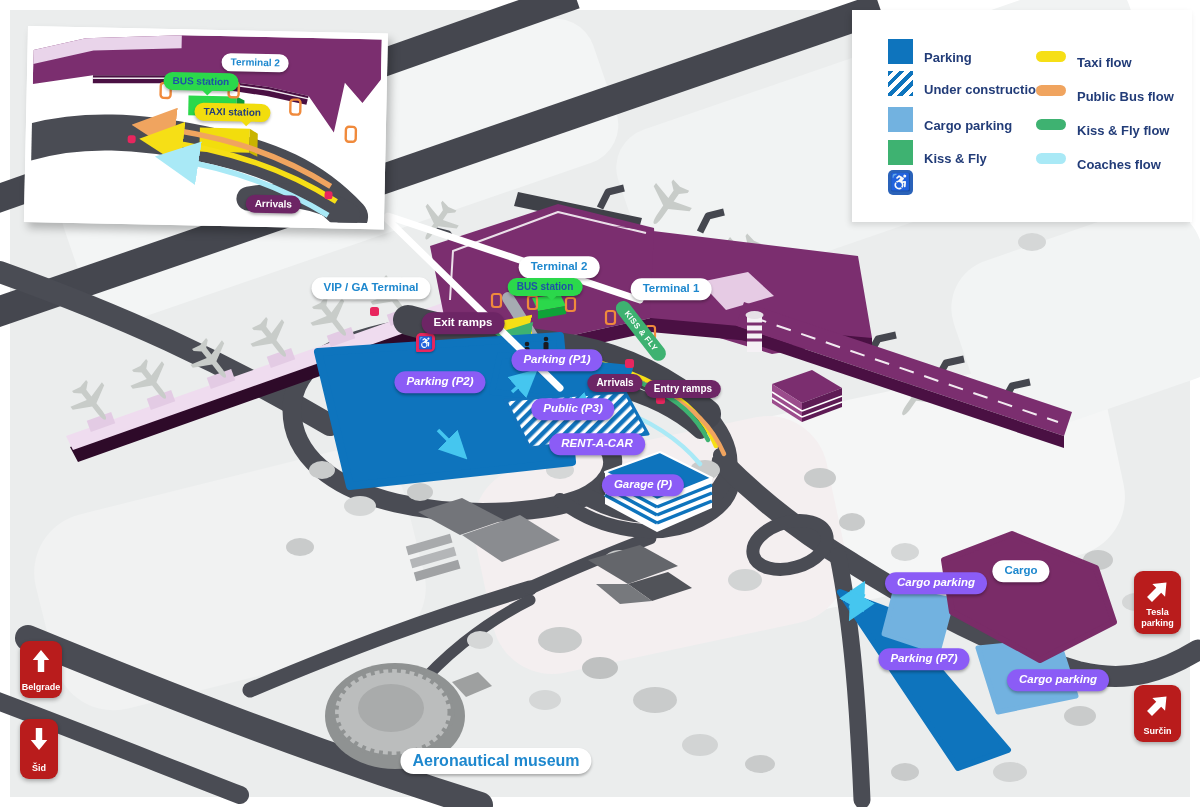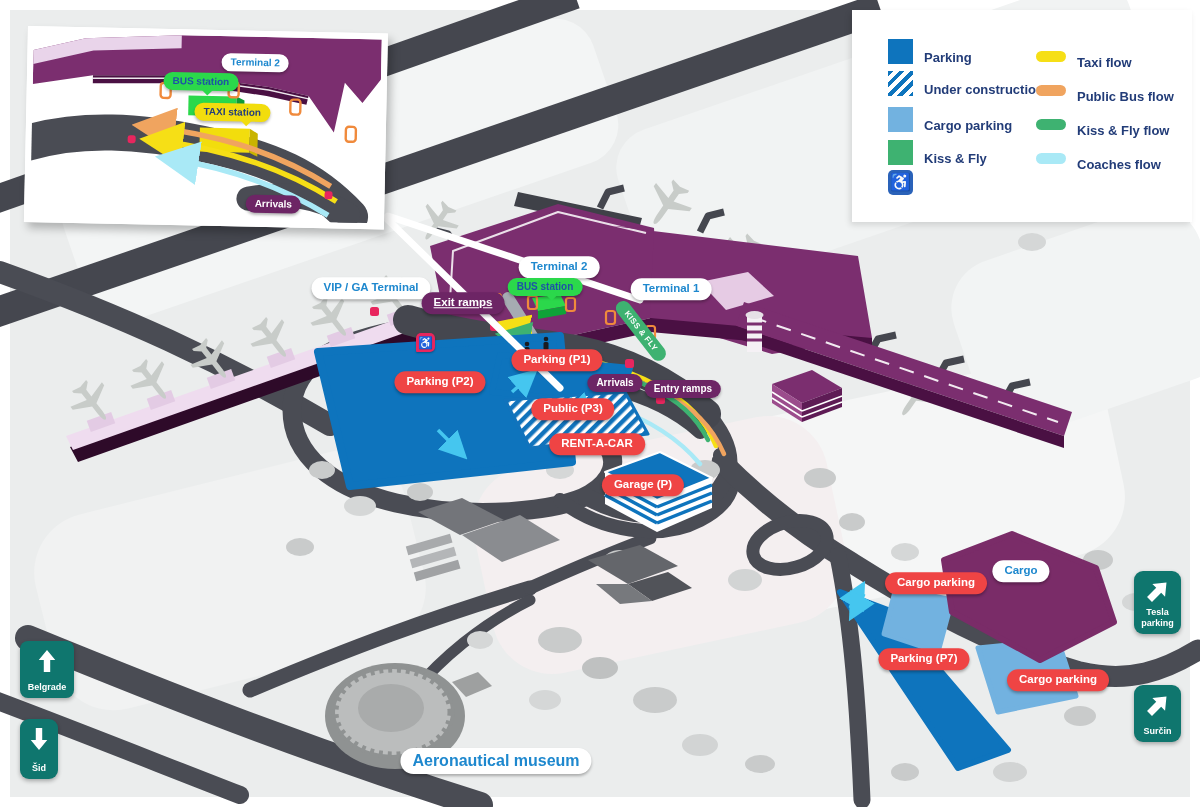--- a/index.html
+++ b/index.html
@@ -4,21 +4,21 @@
 <style>
   html,body{margin:0;padding:0;background:#fff;}
   body{font-family:"Liberation Sans",sans-serif;}
   #stage{position:relative;width:1200px;height:807px;background:#fff;overflow:hidden;}
   #mapbg{position:absolute;left:10px;top:10px;width:1180px;height:787px;background:#EBEDED;}
 
   
   .pill{position:absolute;transform:translate(-50%,-50%);white-space:nowrap;z-index:30;
         font-weight:700;font-size:11.5px;line-height:1;padding:5px 12px;border-radius:14px;}
   .pill.white{background:#fff;color:#1E88CE;box-shadow:0 2px 3px rgba(0,0,0,.28);}
-  .pill.crimson{background:#ef4444;color:#fff;box-shadow:0 2px 3px rgba(0,0,0,.30);}
+  .pill.crimson{background:#8b5cf6;color:#fff;box-shadow:0 2px 3px rgba(0,0,0,.30);font-style:italic;}
   .pill.purple{background:#6D2565;color:#fff;box-shadow:0 2px 3px rgba(0,0,0,.30);}
   .pill.green{background:#2BD84B;color:#1D53A6;box-shadow:0 2px 3px rgba(0,0,0,.28);}
   .pill.yellow{background:#F2DD0D;color:#233E7C;box-shadow:0 2px 3px rgba(0,0,0,.28);}
   .pill.sm{font-size:10px;padding:4px 9px;}
   .pill .tail{position:absolute;width:8px;height:8px;background:inherit;transform:rotate(45deg);}
 
   .kf-tag{position:absolute;transform:translate(-50%,-50%) rotate(52deg);z-index:25;
           background:#3EB271;color:#fff;font-weight:700;font-size:8px;padding:3px 12px;
           border-radius:10px;letter-spacing:.5px;white-space:nowrap;}
 
@@ -33,21 +33,21 @@
           z-index:40;box-shadow:-2px 3px 6px rgba(0,0,0,.12);}
   #legend .row{position:absolute;display:flex;align-items:center;gap:11px;}
   #legend .txt{color:#223C78;font-weight:700;font-size:13px;line-height:1.15;width:130px;margin-top:13px;}
   #legend .swatch{width:25px;height:25px;flex:0 0 25px;}
   #legend .swatch.hatched{background:repeating-linear-gradient(135deg,#0E74BD 0 4px,#fff 4px 8px);}
   #legend .swatch.prm{display:flex;align-items:center;justify-content:center;border-radius:5px;
                       color:#fff;font-size:17px;}
   #legend .fpill{width:30px;height:11px;border-radius:6px;flex:0 0 30px;}
 
   
-  .sign{position:absolute;background:#0f766e;border-radius:9px;color:#fff;z-index:35;
+  .sign{position:absolute;background:#b91c1c;border-radius:9px;color:#fff;z-index:35;
         display:flex;flex-direction:column;align-items:center;justify-content:space-between;
         padding:7px 3px 6px;box-sizing:border-box;text-align:center;
         font-weight:700;font-size:9px;line-height:1.15;box-shadow:0 2px 4px rgba(0,0,0,.3);}
   .sign svg{display:block;}
 
   .prm-pin{position:absolute;left:416px;top:333px;width:19px;height:19px;background:#E8265E;
            border-radius:5px 5px 5px 1px;z-index:26;display:flex;align-items:center;
            justify-content:center;color:#fff;font-size:12px;box-shadow:0 1px 2px rgba(0,0,0,.3);}
 </style>
 </head>
@@ -389,41 +389,41 @@
       <span class="fpill" style="background-color: rgb(62, 178, 113);"></span>
       <span class="txt">Kiss &amp; Fly flow</span>
     </div>
     <div class="row" style="left:184px;top:135px;">
       <span class="fpill" style="background-color: rgb(169, 233, 246);"></span>
       <span class="txt">Coaches flow</span>
     </div>
   </div>
 
   <div class="pill white" style="left:371px;top:288px;">VIP / GA Terminal</div>
-  <div class="pill purple" style="left:463px;top:303px;text-decoration:underline;">Exit ramps</div>
+  <div class="pill purple" style="left:463px;top:323px;">Exit ramps</div>
   <div class="pill white" style="left:559px;top:267px;">Terminal 2</div>
   <div class="pill green sm" style="left:545px;top:287px;">BUS station<span class="tail" style="left:40px;bottom:-3px;"></span></div>
   <div class="pill white" style="left:671px;top:289px;">Terminal 1</div>
   <div class="pill crimson" style="left:557px;top:360px;">Parking (P1)</div>
   <div class="pill purple sm" style="left:615px;top:383px;">Arrivals</div>
   <div class="pill purple sm" style="left:683px;top:389px;">Entry ramps</div>
   <div class="pill crimson" style="left:440px;top:382px;">Parking (P2)</div>
   <div class="pill crimson" style="left:573px;top:409px;">Public (P3)</div>
   <div class="pill crimson" style="left:597px;top:444px;">RENT-A-CAR</div>
   <div class="pill crimson" style="left:643px;top:485px;">Garage (P)</div>
   <div class="kf-tag" style="left:641px;top:331px;">KISS &amp; FLY</div>
   <div class="pill crimson" style="left:936px;top:583px;">Cargo parking</div>
   <div class="pill white" style="left:1021px;top:571px;">Cargo</div>
   <div class="pill crimson" style="left:924px;top:659px;">Parking (P7)</div>
   <div class="pill crimson" style="left:1058px;top:680px;">Cargo parking</div>
   <div class="pill white" style="left:496px;top:761px;font-size:16px;">Aeronautical museum</div>
 
   <div class="prm-pin">♿</div>
 
-  <div class="sign" style="left:20px;top:641px;width:54px;height:57px;border-radius:8px;">
+  <div class="sign" style="left:20px;top:641px;width:42px;height:57px;">
     <svg width="22" height="26" viewBox="0 0 24 26">
         <path d="M12 1 L21 12 L15.5 12 L15.5 25 L8.5 25 L8.5 12 L3 12 Z" fill="#fff"></path>
       </svg>
     <span>Belgrade</span>
   </div>
   <div class="sign" style="left:20px;top:719px;width:38px;height:60px;">
     <svg width="22" height="26" viewBox="0 0 24 26" style="transform:rotate(180deg);">
         <path d="M12 1 L21 12 L15.5 12 L15.5 25 L8.5 25 L8.5 12 L3 12 Z" fill="#fff"></path>
       </svg>
     <span>Šid</span>

